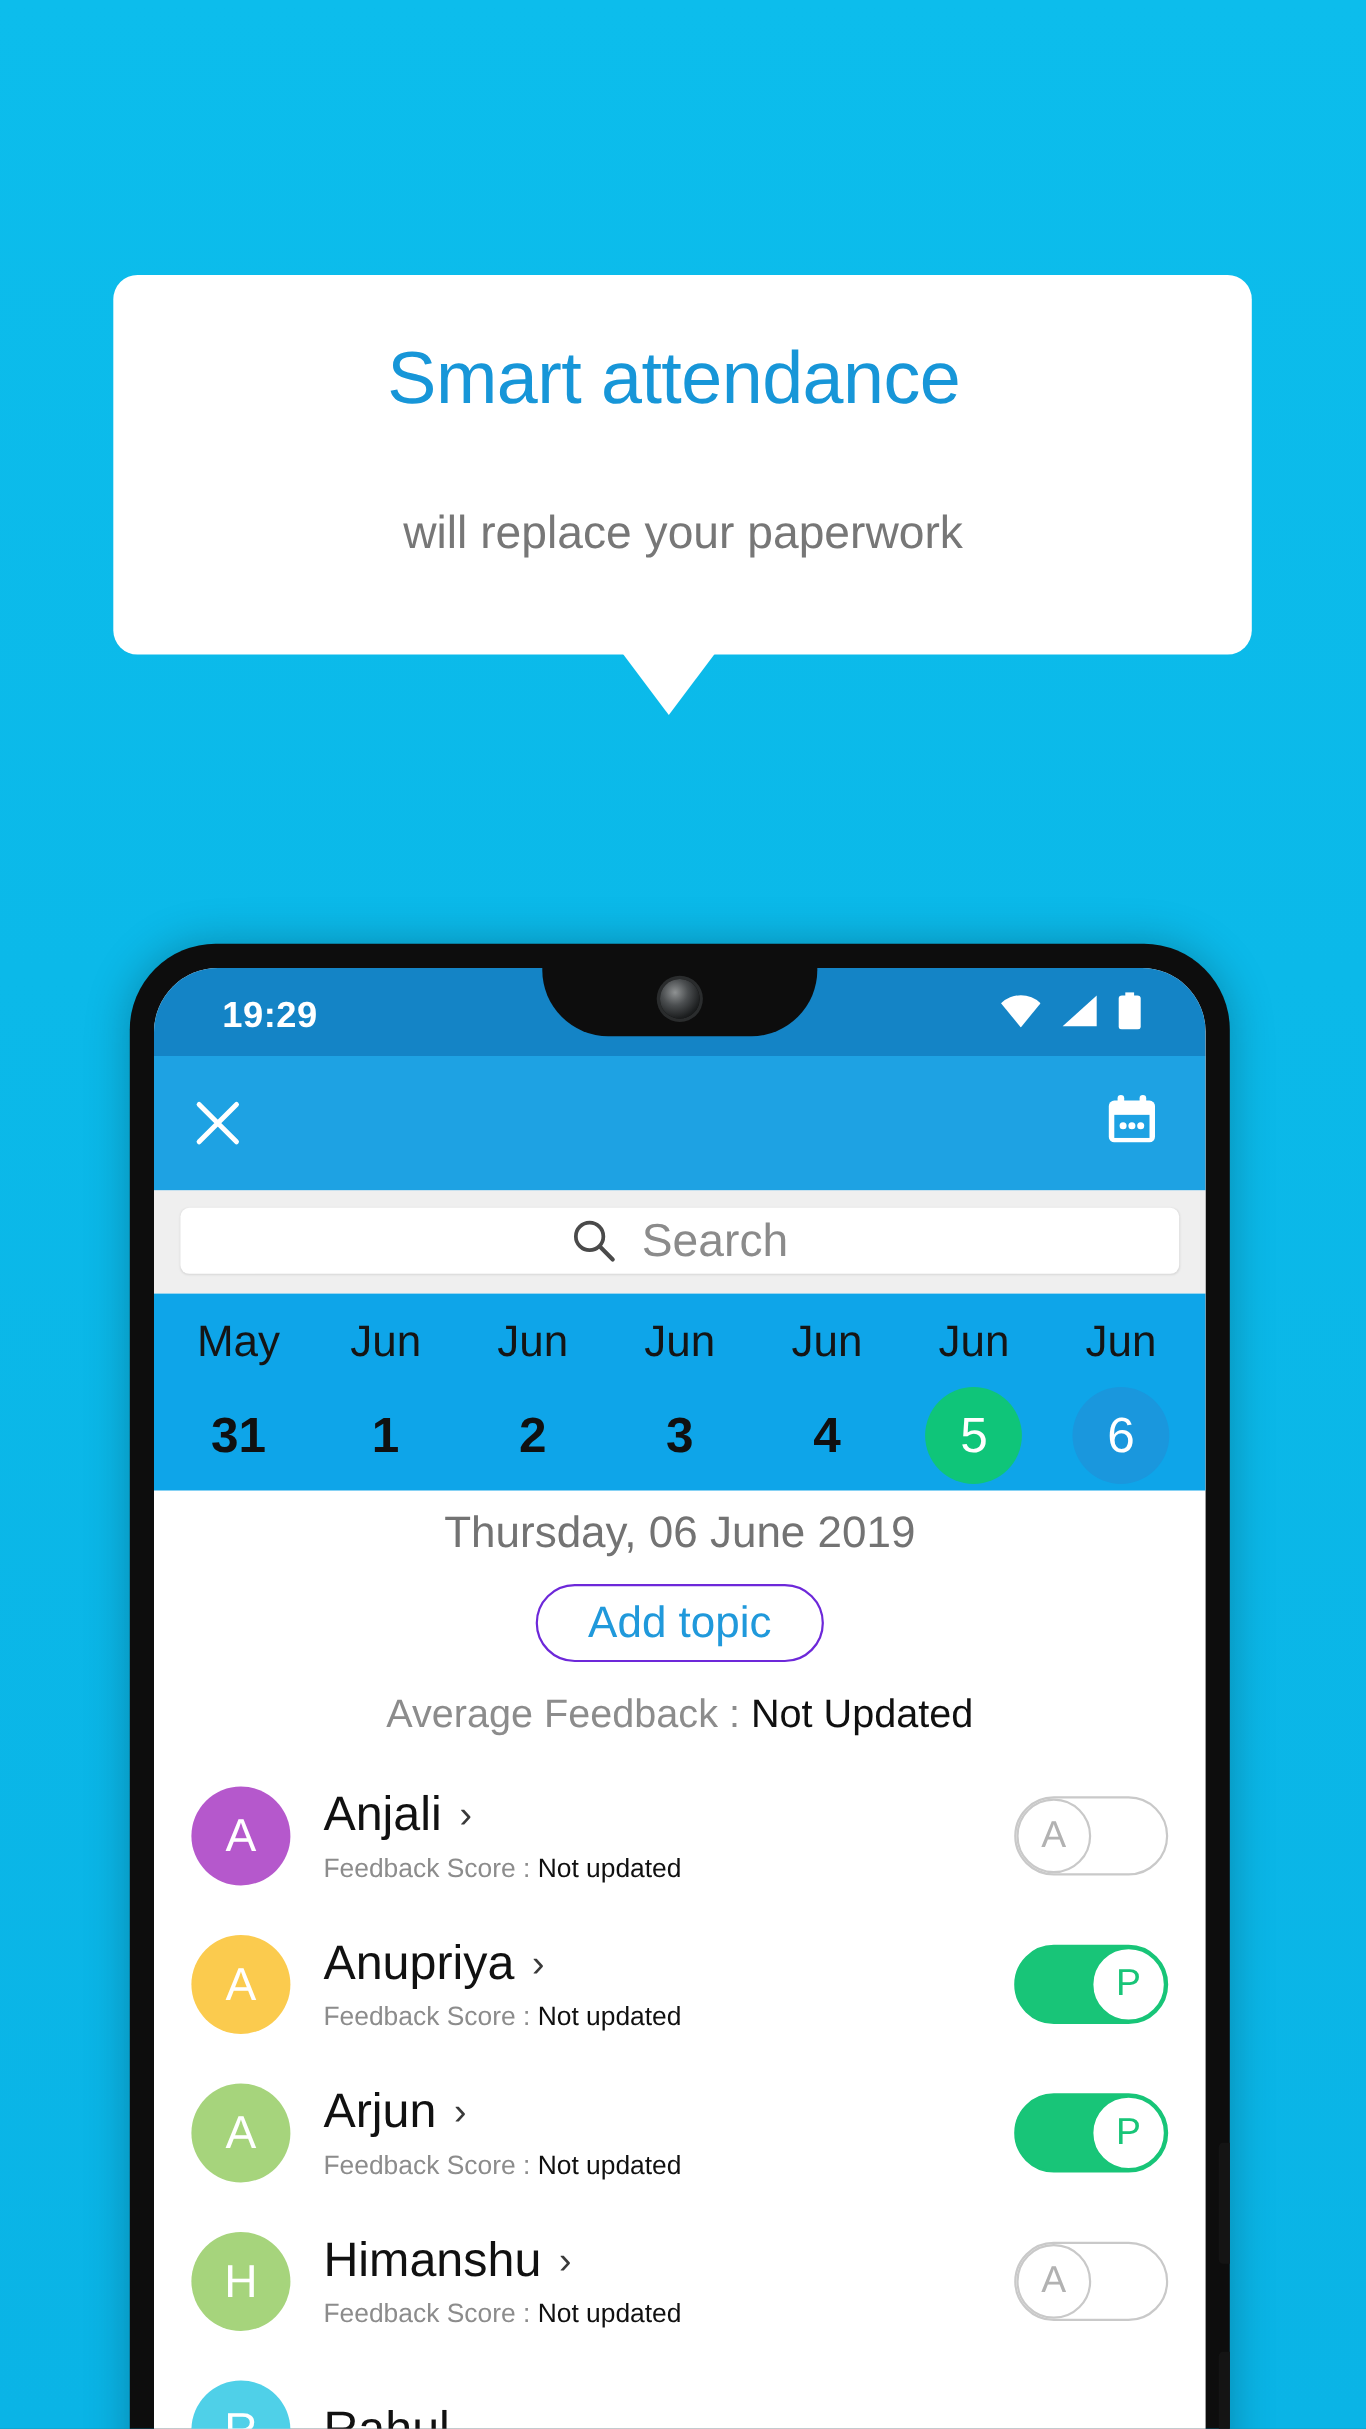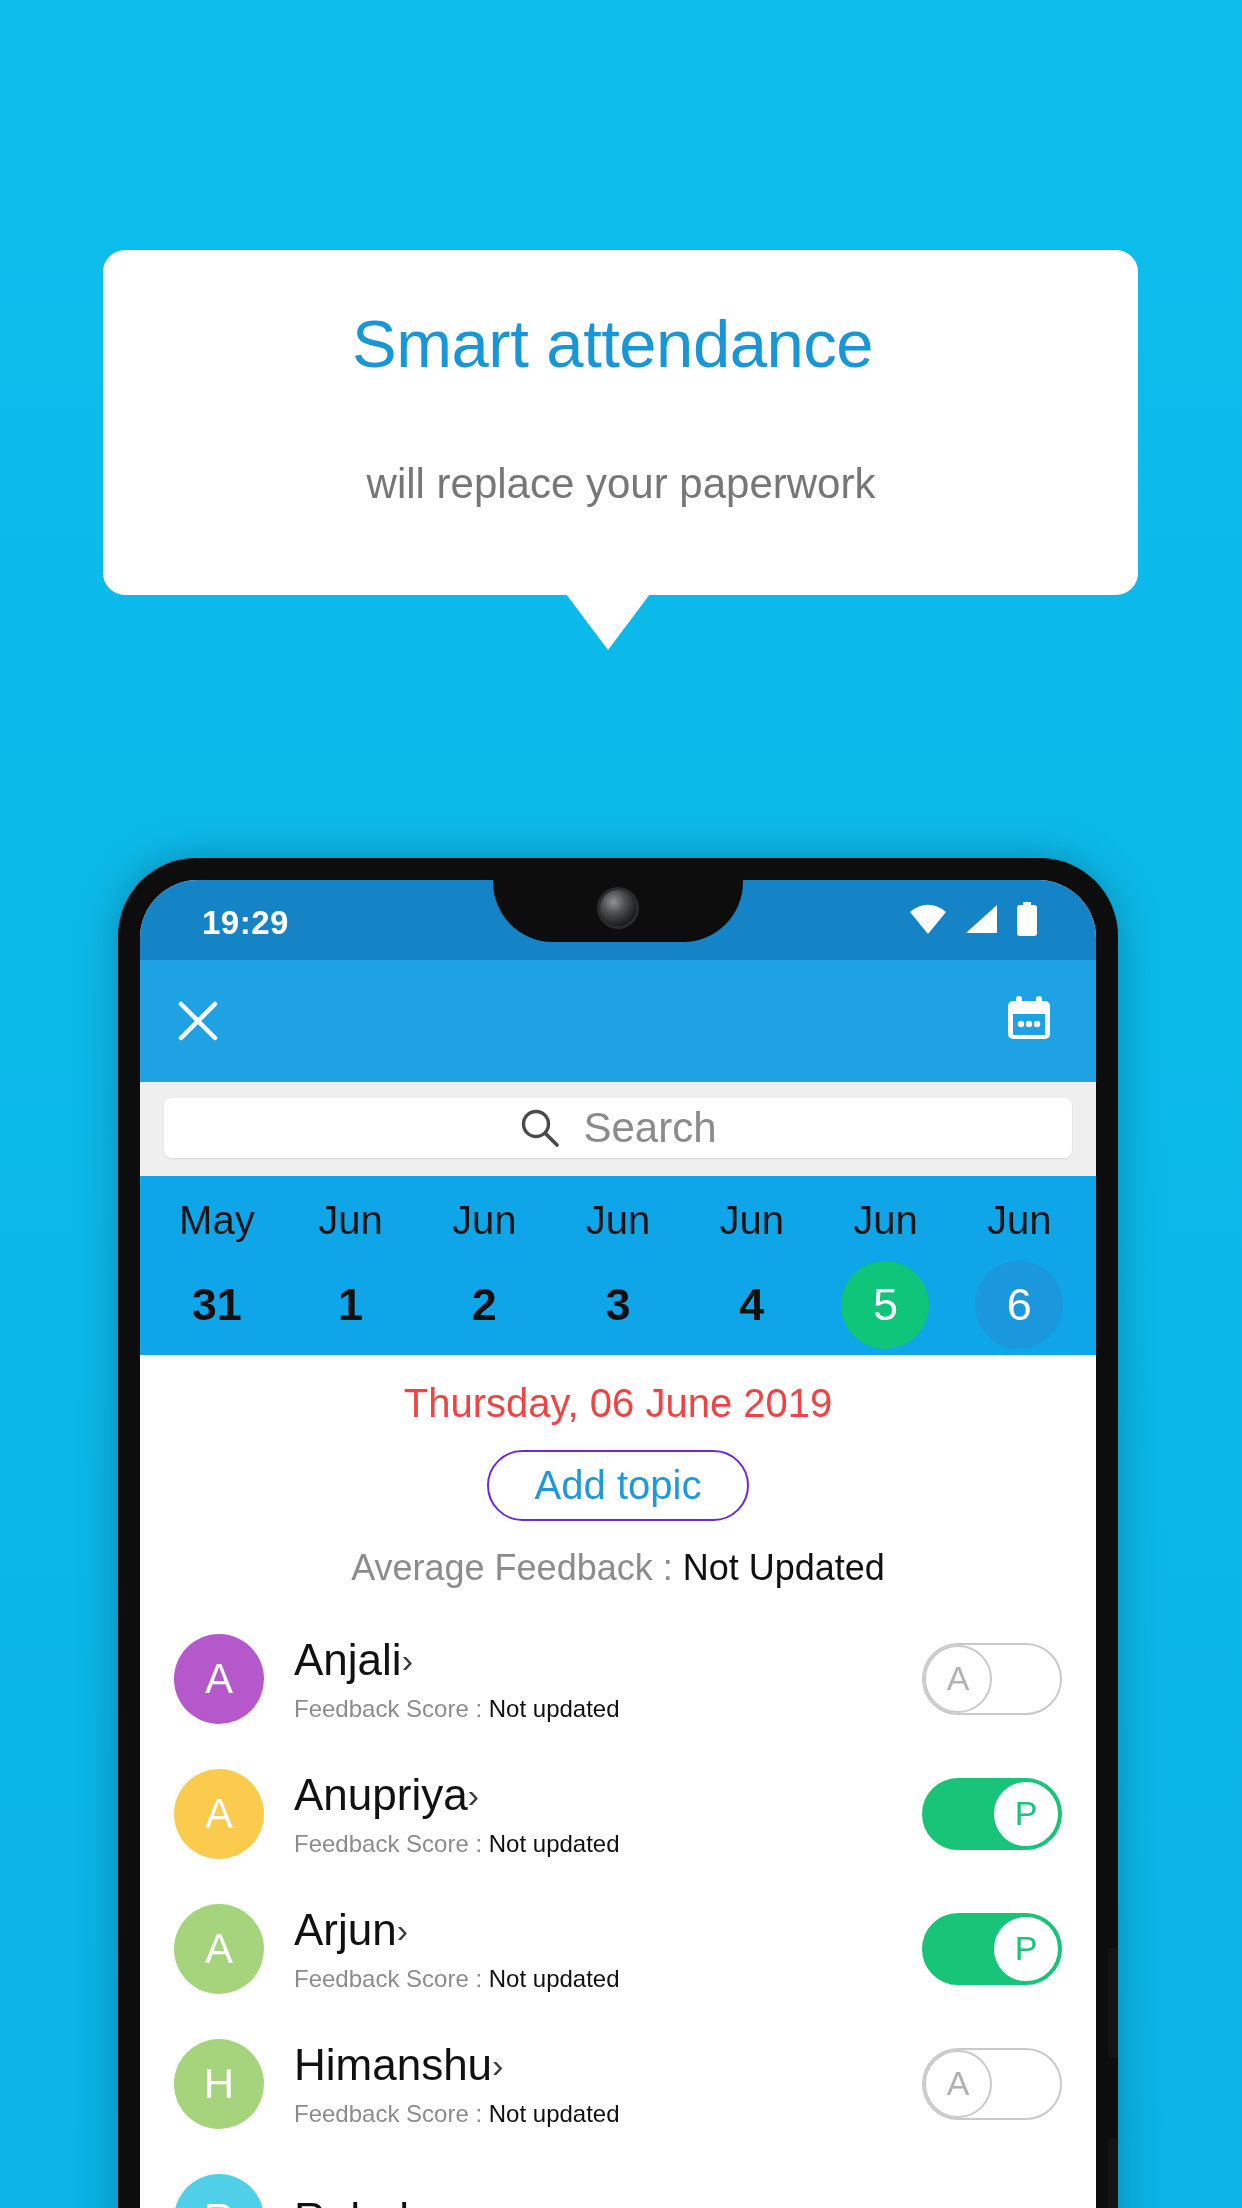--- a/index.html
+++ b/index.html
@@ -178,22 +178,22 @@
   .date-num { font-size:45px; font-weight:700; color:#101010; }
   .date-num-wrap.green { background:#0FC579; }
   .date-num-wrap.blue  { background:#1A97DD; }
   .date-num-wrap.green .date-num,
   .date-num-wrap.blue  .date-num { color:#ffffff; font-weight:400; }
 
   
   #full-date {
     text-align:center;
     font-size:40px;
-    color:#ef4444;
-    margin-top:26px;
+    color:#737373;
+    margin-top:16px;
   }
   #add-topic-wrap { display:flex; justify-content:center; margin-top:24px; }
   #add-topic {
     border:2px solid #6d28d9;
     color:#2099DB;
     background:#ffffff;
     font-size:40px;
     padding:11px 46px;
     border-radius:40px;
     font-family:"Liberation Sans", sans-serif;
@@ -214,21 +214,21 @@
     padding:10px 34px;
     height:135px;
   }
   .avatar {
     width:90px; height:90px; border-radius:50%;
     display:flex; align-items:center; justify-content:center;
     color:#ffffff; font-size:42px;
     flex:0 0 auto;
   }
   .row-mid { flex:1 1 auto; margin-left:30px; min-width:0; }
-  .name-line { display:flex; align-items:center; }
+  .name-line { display:flex; align-items:center; gap:16px; }
   .s-name { font-size:44px; color:#111111; }
   .chev { font-size:34px; color:#3a3a3a; line-height:1; }
   .s-feedback { margin-top:10px; font-size:24px; }
   .s-feedback .lbl { color:#8c8c8c; }
   .s-feedback .val { color:#101010; }
 
   .toggle {
     flex:0 0 auto;
     width:140px; height:72px;
     border-radius:36px;

